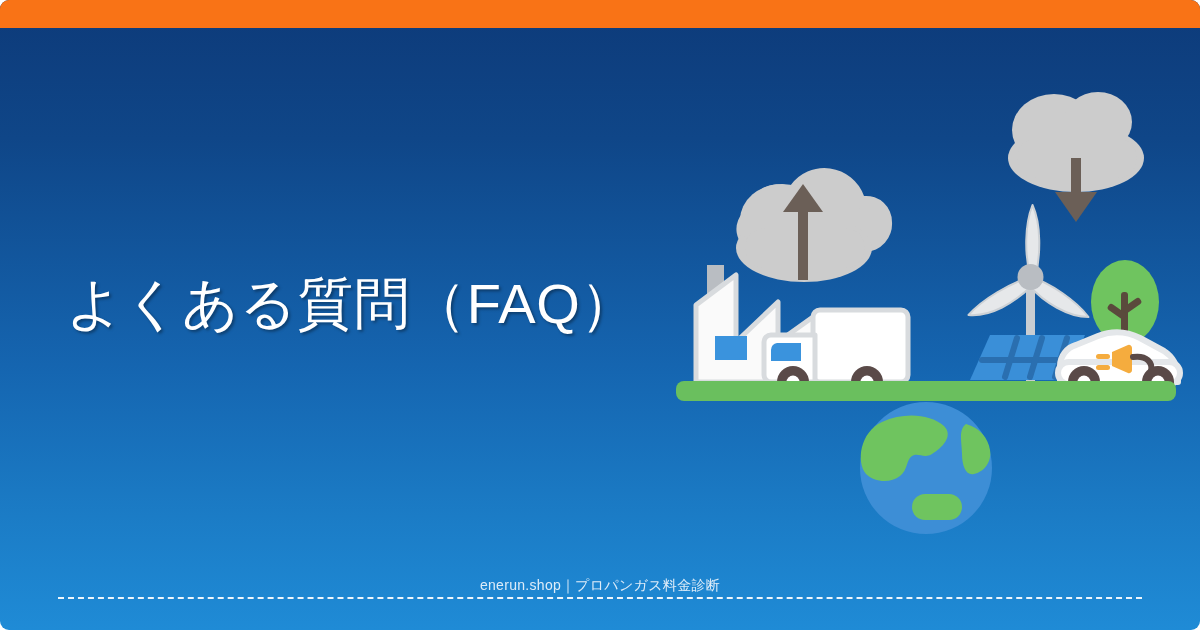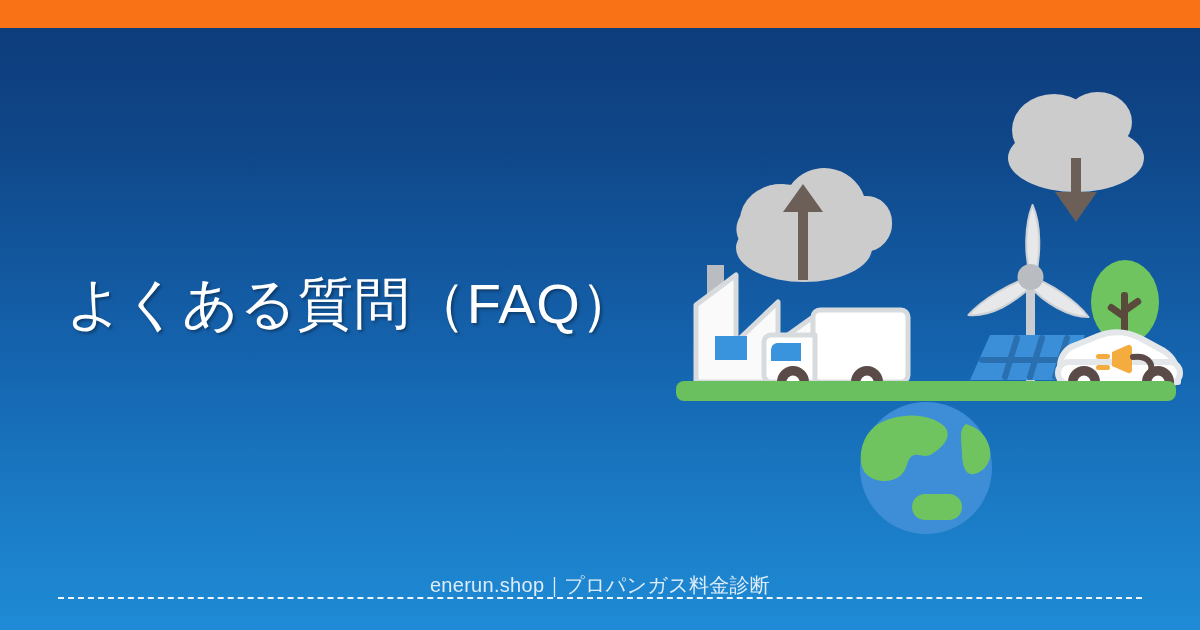--- a/index.html
+++ b/index.html
@@ -10,20 +10,21 @@
   body {
     font-family: "Liberation Sans", "DejaVu Sans", sans-serif;
   }
 
   #slide {
     position: relative;
     width: 1200px;
     height: 630px;
     overflow: hidden;
     background: linear-gradient(to bottom, #0d3a79 0%, #0f4688 22%, #1565b0 58%, #1b7cc6 82%, #1f8bd6 100%);
+    border-radius: 9px;
   }
 
   
   #top-bar {
     position: absolute;
     left: 0;
     top: 0;
     width: 1200px;
     height: 28px;
     background: #f97316;
@@ -45,21 +46,21 @@
   }
 
   
   #footer-text {
     position: absolute;
     left: 0;
     top: 574px;
     width: 1200px;
     text-align: center;
     color: #e8f2fb;
-    font-size: 20px;
+    font-size: 14px;
     line-height: 22px;
     letter-spacing: 0.3px;
     opacity: 0.95;
   }
   #footer-rule {
     position: absolute;
     left: 58px;
     top: 597px;
     width: 1084px;
     height: 0;

